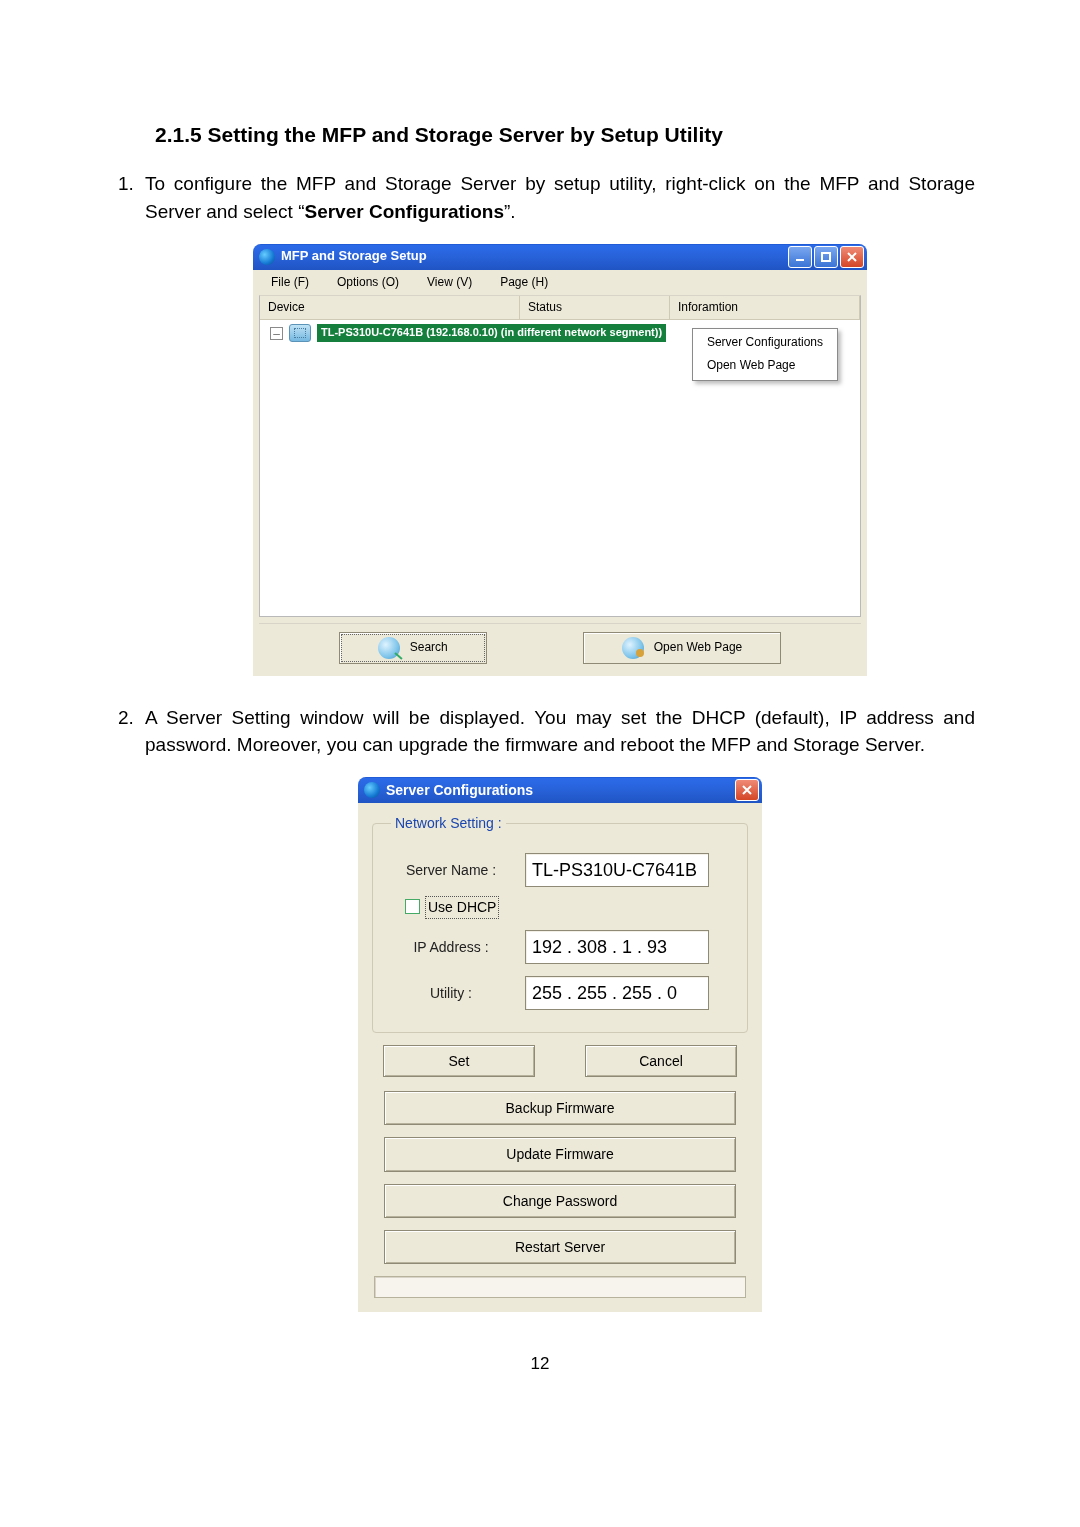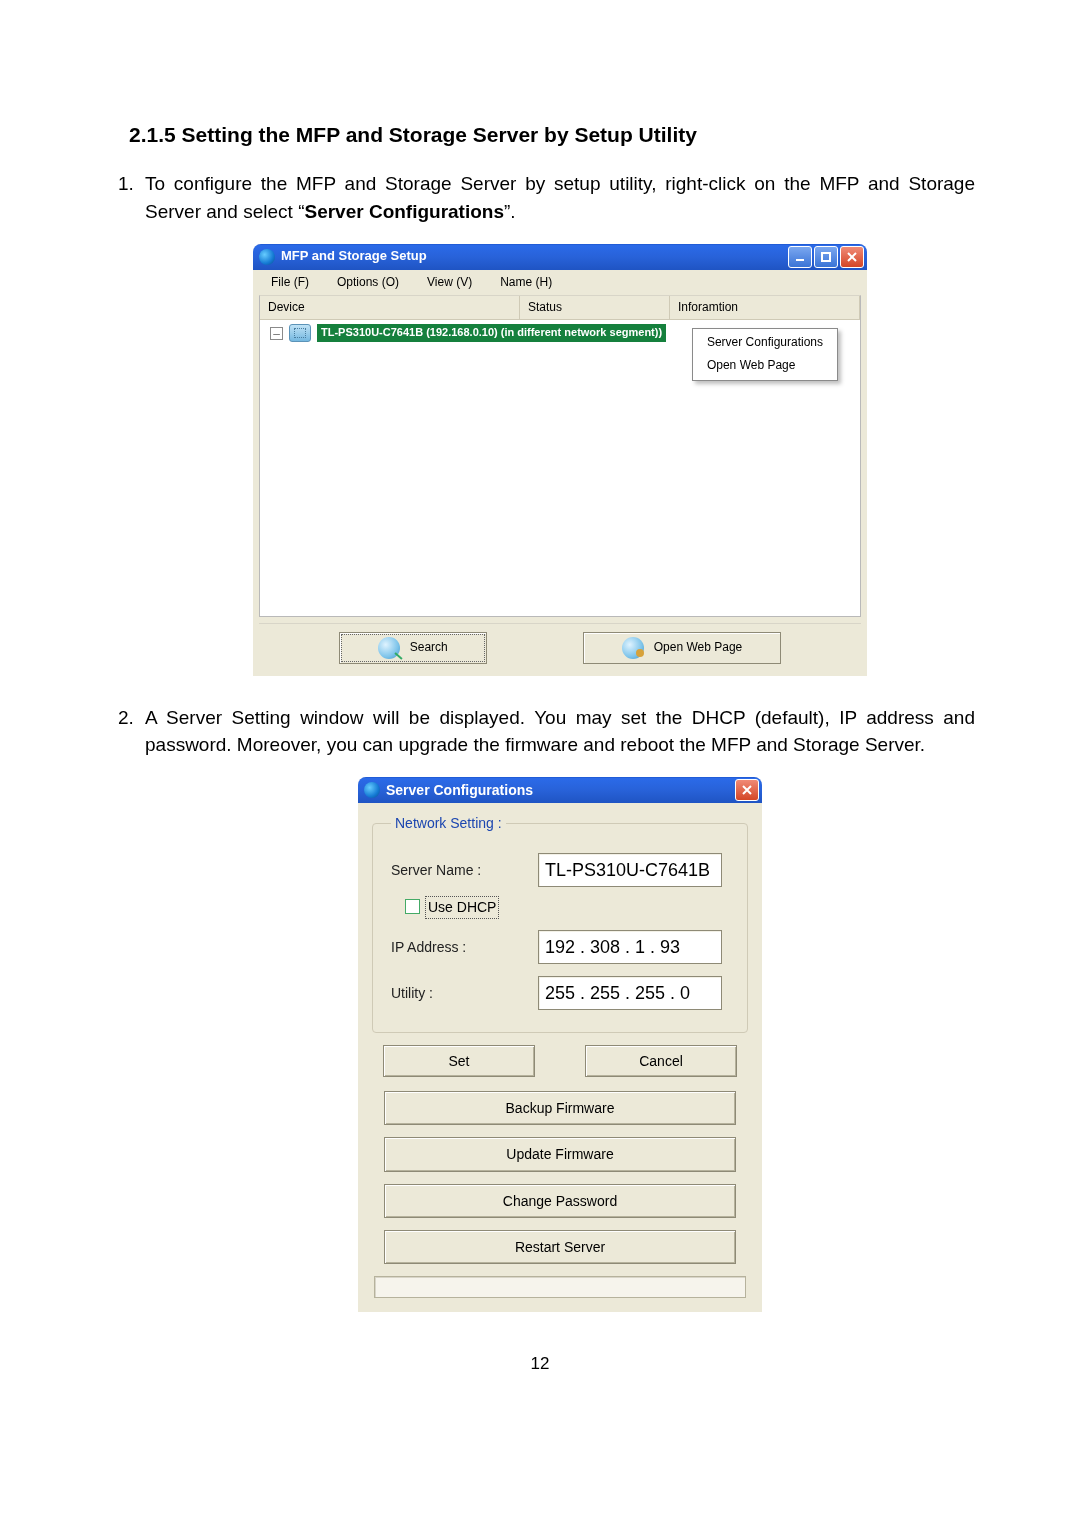--- a/index.html
+++ b/index.html
@@ -11,21 +11,21 @@
     color: #000;
     width: 1080px;
     line-height: 1.45;
   }
   .page {
     padding: 70px 105px 40px 105px;
   }
   h2.section-heading {
     font-size: 21px;
     font-weight: bold;
-    margin: 50px 0 20px 24px;
+    margin: 50px 0 20px 50px;
   }
   ol.steps {
     list-style: decimal;
     padding-left: 34px;
     margin: 0;
   }
   ol.steps > li {
     margin-bottom: 15px;
     text-align: justify;
     padding-left: 6px;
@@ -190,21 +190,21 @@
   .dlg .close-only { display: flex; }
   .dlg-body { padding: 10px 14px 14px 14px; }
   fieldset.ns {
     border: 1px solid #cfcab6;
     border-radius: 4px;
     padding: 8px 18px 22px 18px;
     margin: 0 0 12px 0;
   }
   fieldset.ns legend { color: #1b46b0; padding: 0 4px; font-size: 14px; }
   .formrow { display: flex; align-items: center; margin-top: 12px; }
-  .formrow label { width: 120px; text-align: left; padding-right: 27px; color: #222; }
+  .formrow label { width: 120px; text-align: center; padding-right: 14px; color: #222; }
   .txt {
     background: #fff;
     border: 1px solid #8e8a76;
     padding: 3px 6px;
     font-family: Tahoma, Arial, sans-serif;
     font-size: 18px;
     min-width: 170px;
     box-shadow: inset 1px 1px 0 #f3f1e7;
   }
   .chkrow { margin: 10px 0 4px 14px; }
@@ -285,21 +285,21 @@
                   </svg>
               </div>
             </div>
           </div>
 
           
           <div class="menubar">
             <span><span>File (F)</span></span>
             <span><span>Options (O)</span></span>
             <span><span>View (V)</span></span>
-            <span><span>Name (H)</span></span>
+            <span><span>Page (H)</span></span>
           </div>
 
           
           <div class="listpanel">
             <div class="listhead">
               <div>Device</div>
               <div>Status</div>
               <div>Inforamtion</div>
             </div>
             <div class="device-row">

